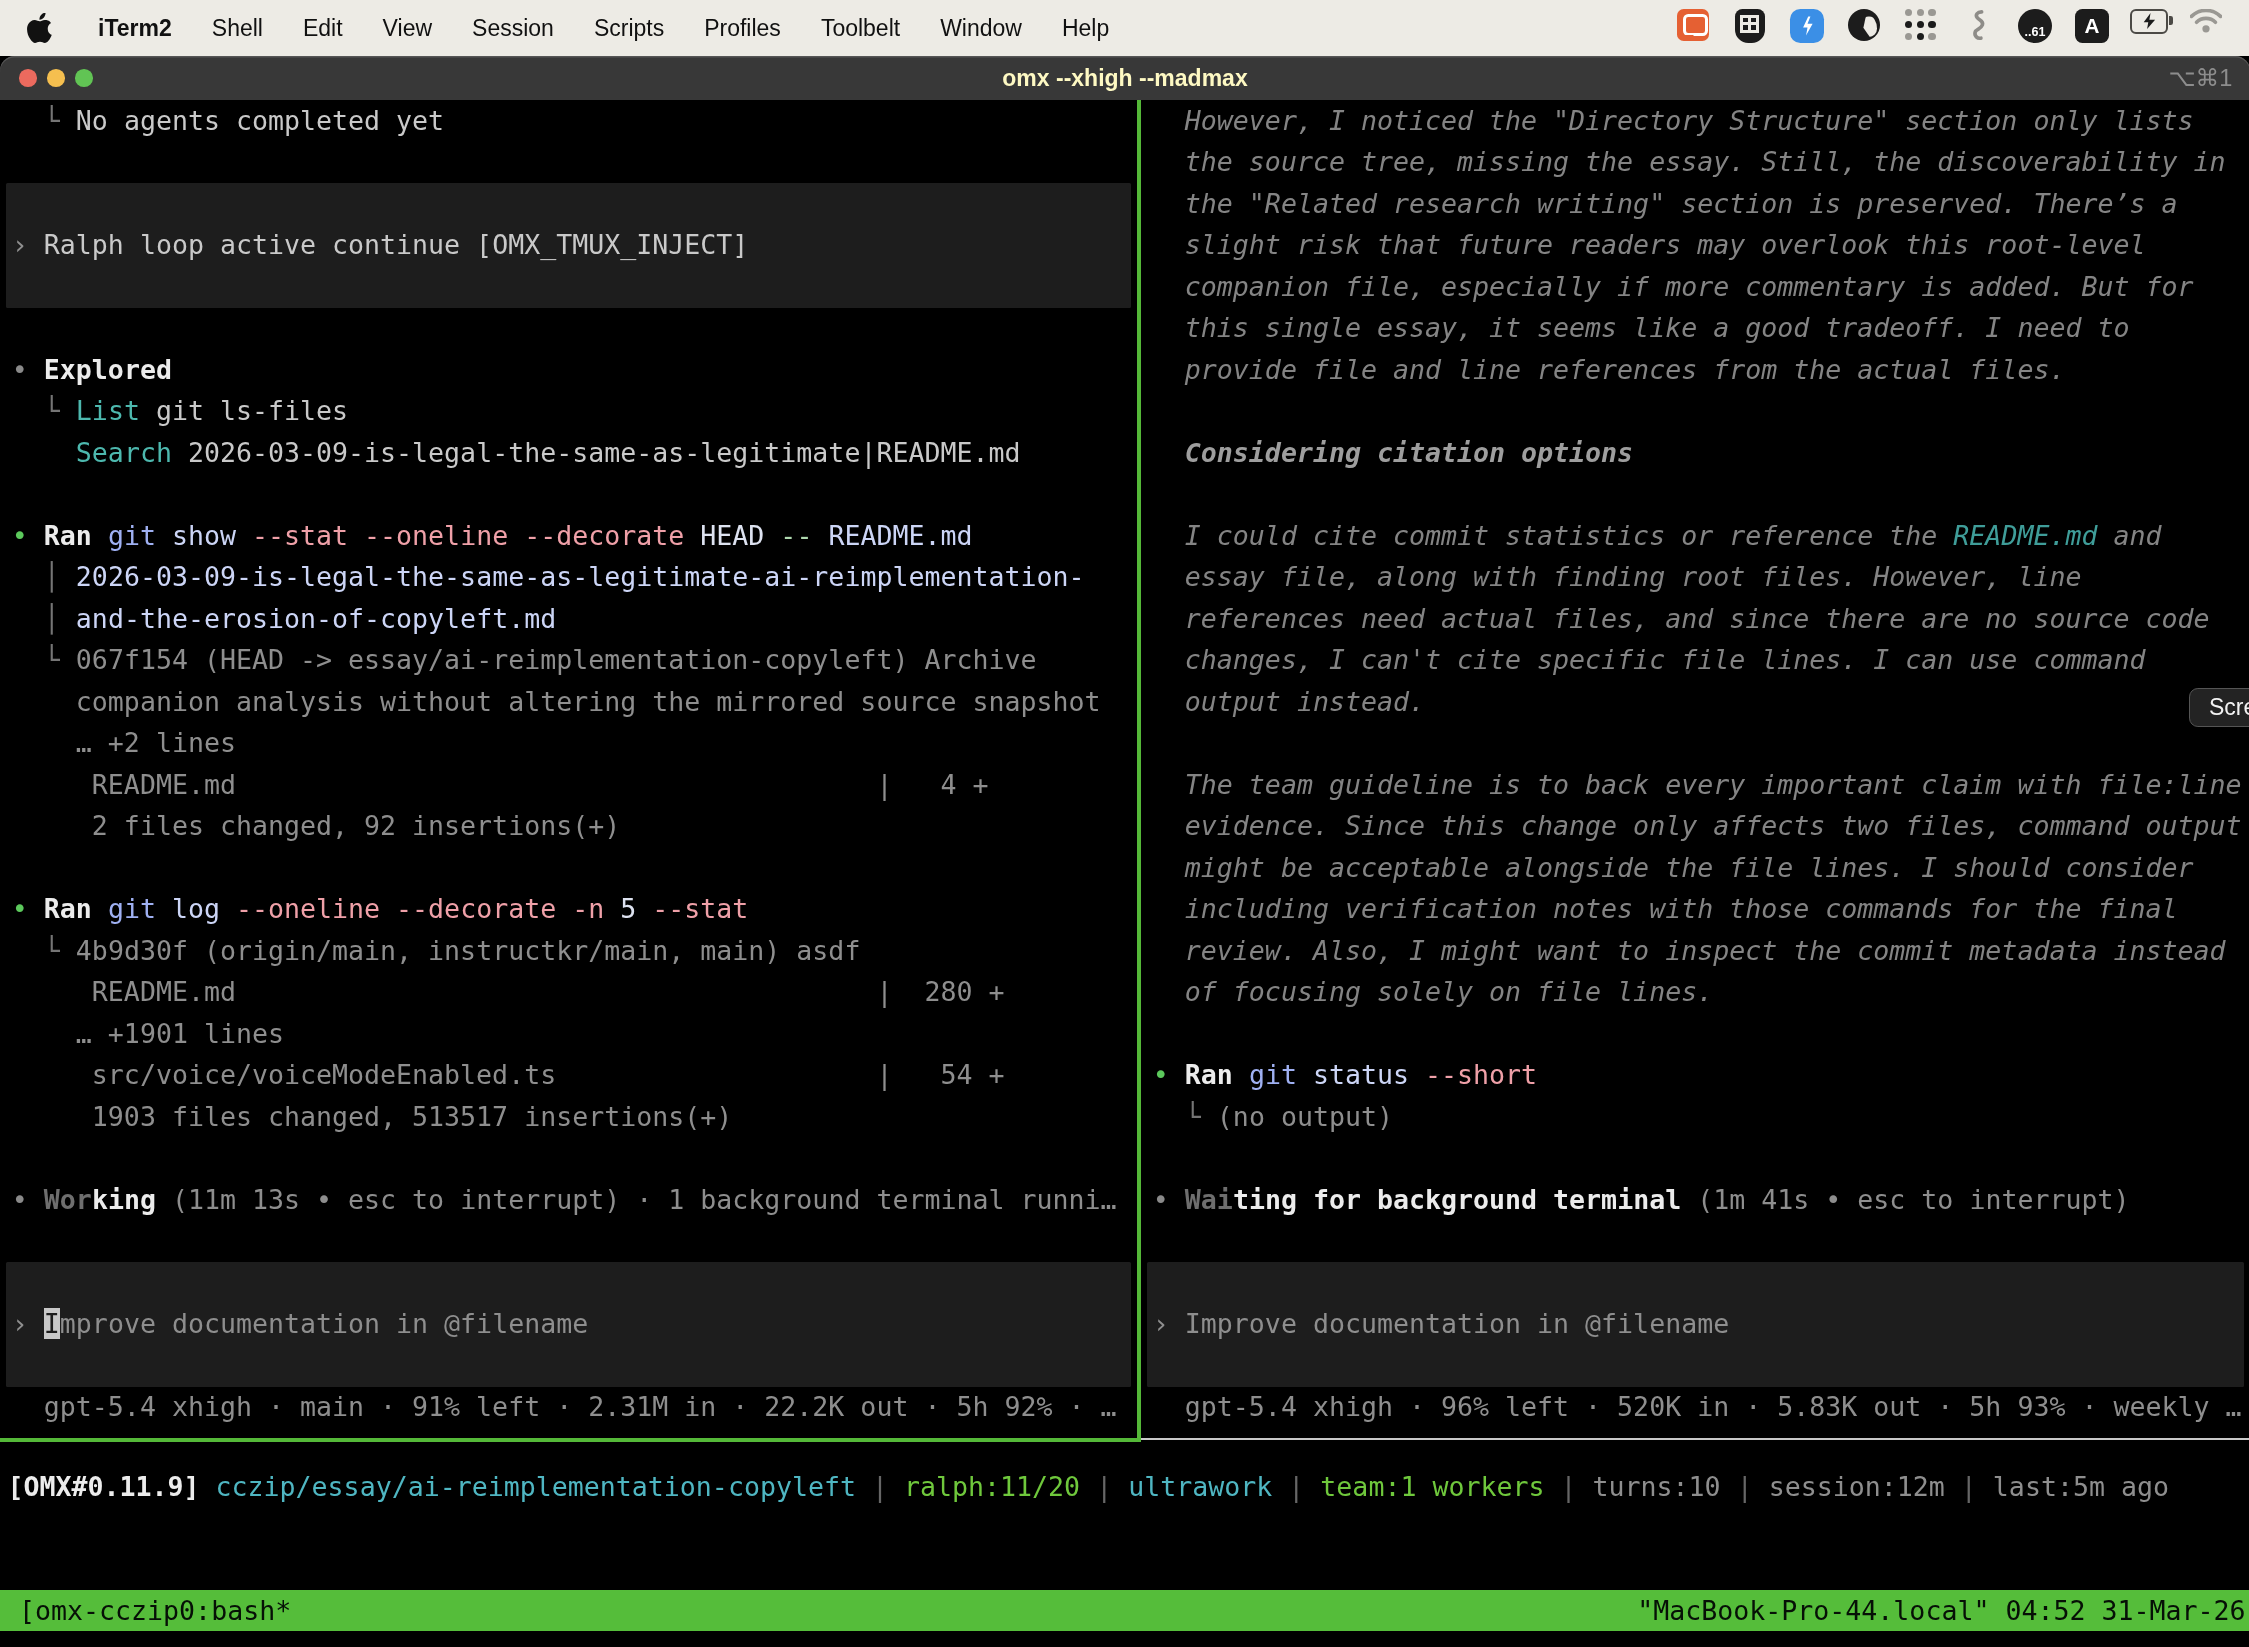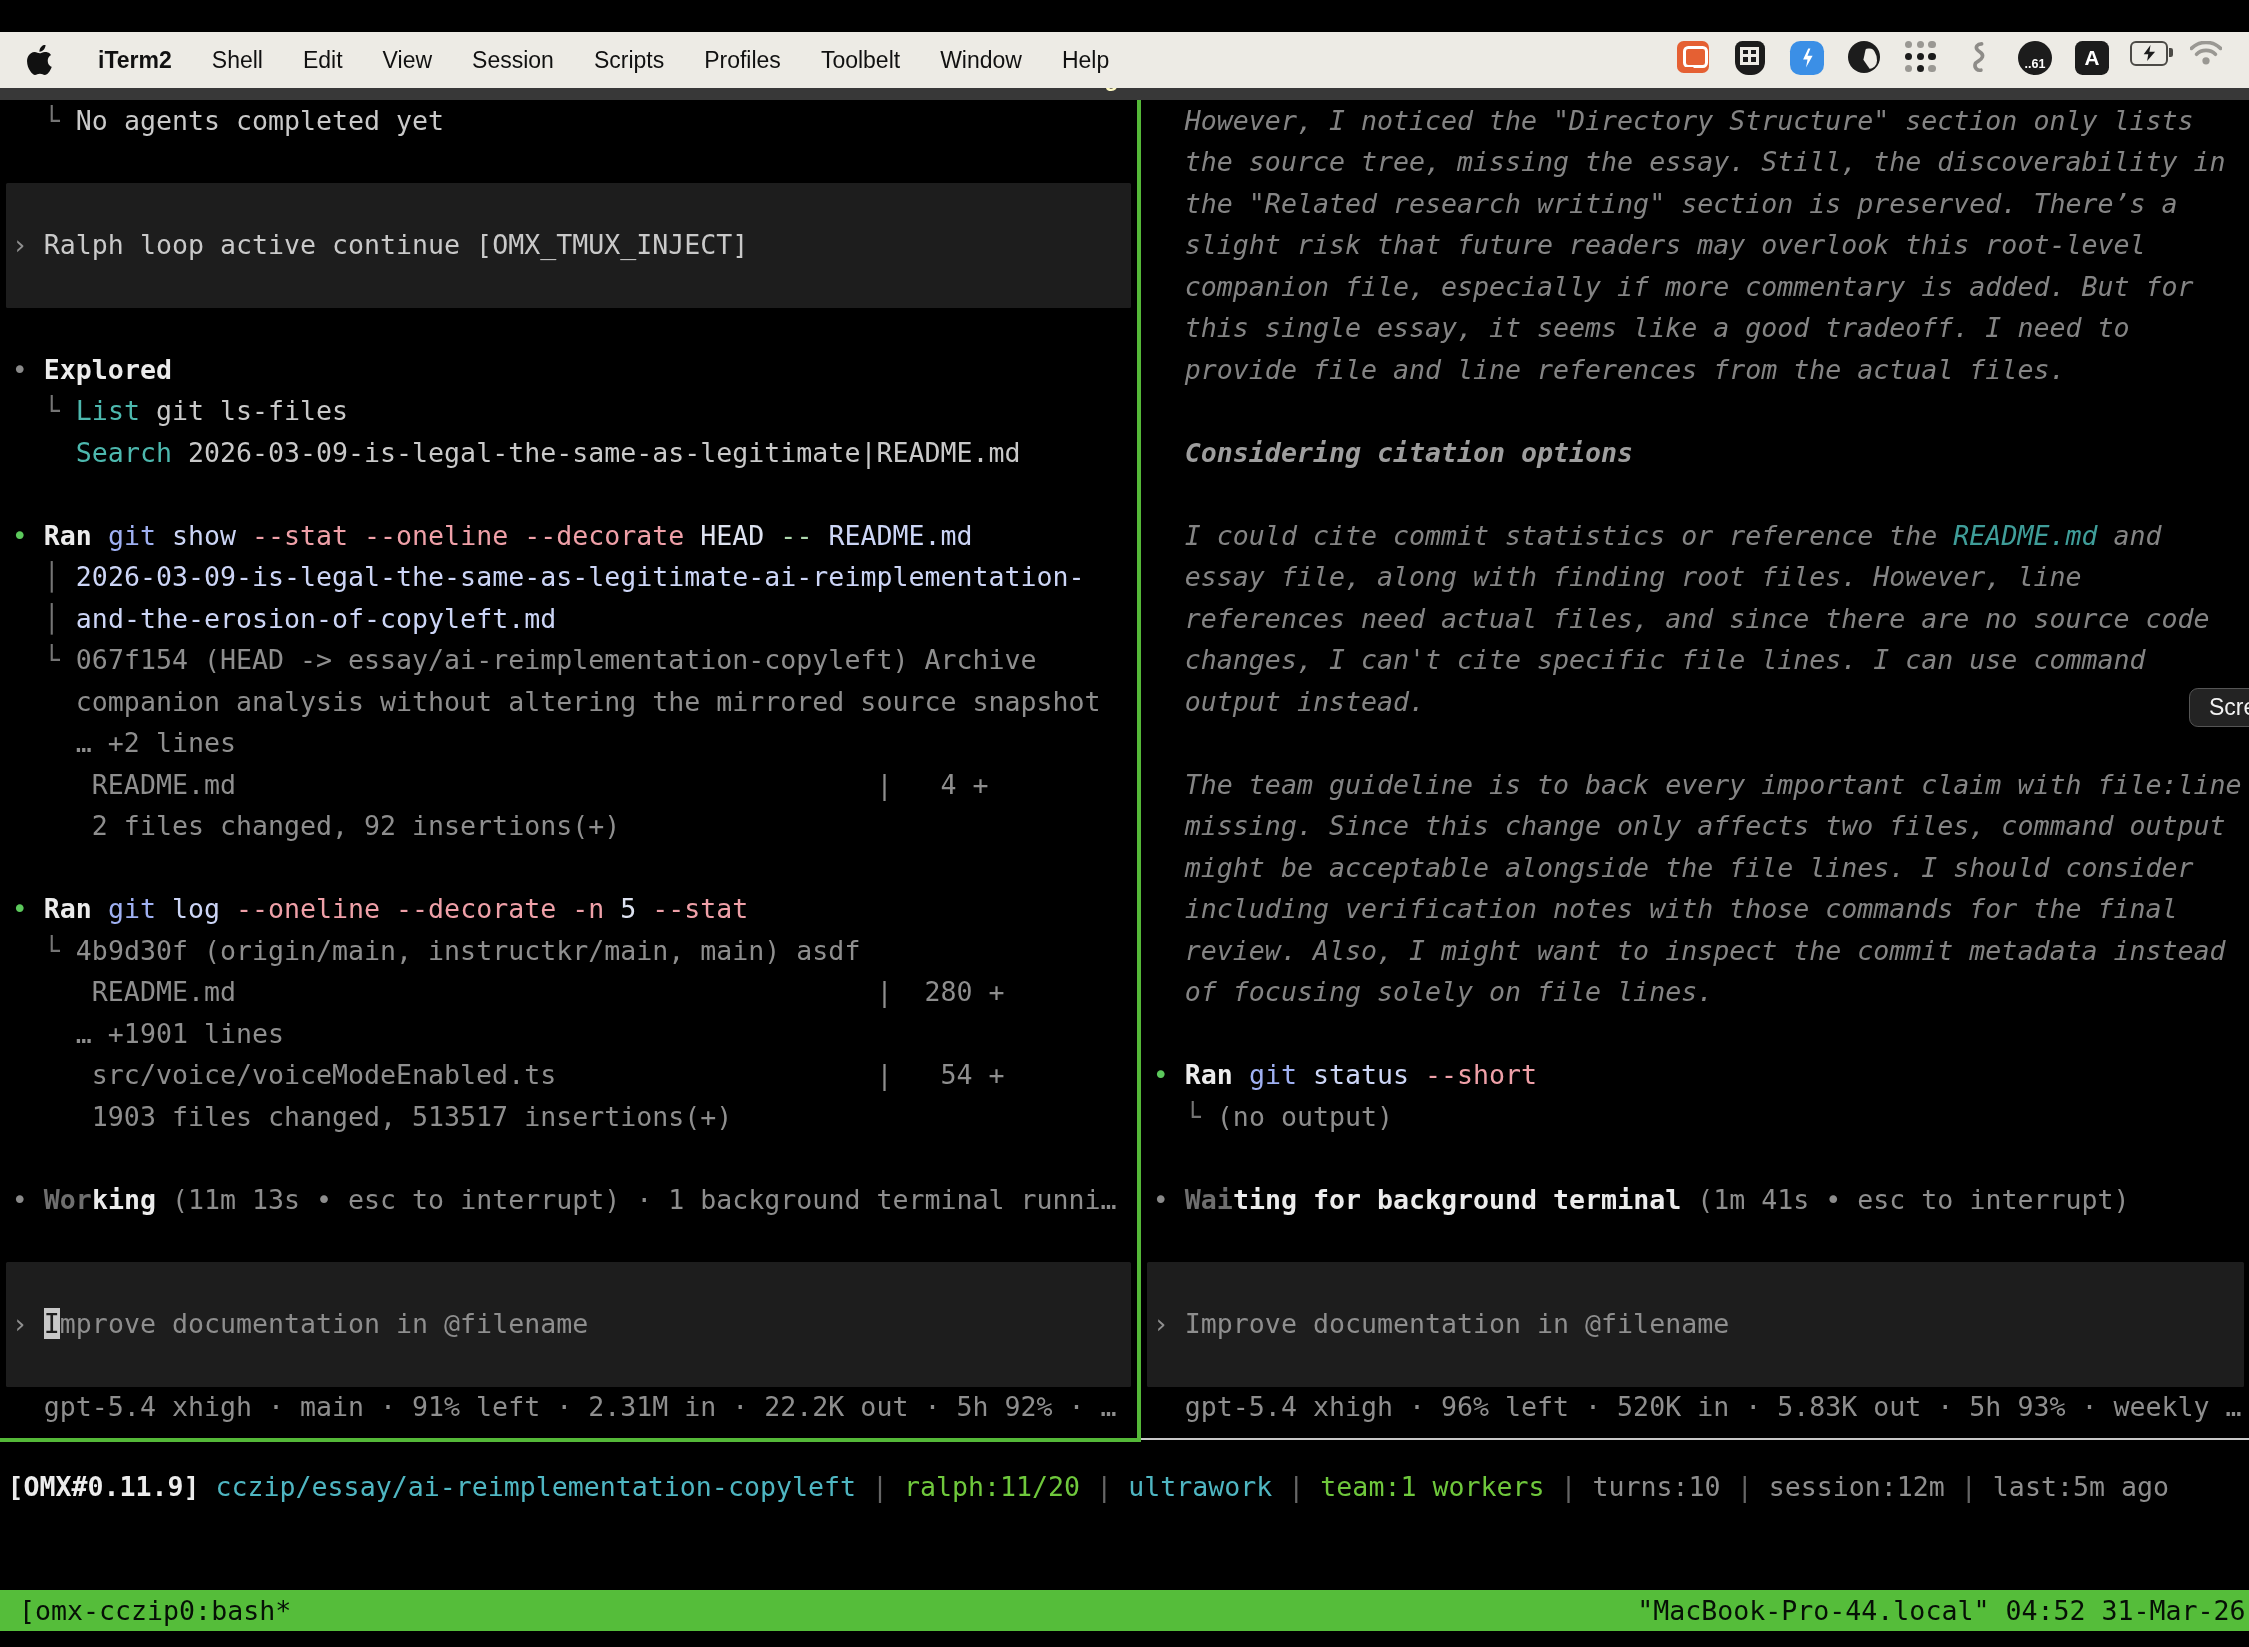--- a/index.html
+++ b/index.html
@@ -1,20 +1,20 @@
 <!DOCTYPE html>
 <html style="font-size:11.8px"><head>
 <meta charset="utf-8">
 <style>
   html,body{margin:0;padding:0;width:2250px;height:1648px;background:#000;overflow:hidden;}
   body{position:relative;font-family:"Liberation Sans",sans-serif;}
 
   
   .menubar{position:absolute;left:0;top:0;width:2250px;height:56px;background:#edebe5;
-    display:flex;align-items:center;justify-content:space-between;z-index:30;margin-top:32px;}
+    display:flex;align-items:center;justify-content:space-between;z-index:30;}
   .menu-left{display:flex;align-items:center;padding-left:26.6px;}
   .apple{width:29.5px;height:32px;margin-right:22px;display:flex;align-items:center;}
   .menu-item{font-size:23px;color:#111;padding:0 20px;white-space:nowrap;}
   .menu-item.app{font-weight:bold;}
   .menu-right{display:flex;align-items:center;gap:19px;padding-right:25px;}
   .mi{width:38px;height:38px;display:flex;justify-content:center;position:relative;}
 
   .icon-chat{width:32px;height:32px;background:#e56033;border-radius:6.6px;position:relative;}
   .icon-chat:before{content:"";position:absolute;left:5.9px;top:5.2px;width:19px;height:16px;border:3.7px solid #fff;border-radius:5.2px;}
   .icon-chat:after{content:"";position:absolute;left:7.4px;bottom:-4.4px;border:5.9px solid transparent;border-top-color:#e56033;}
@@ -224,21 +224,21 @@
       <div class="trow" style="top: 166px;"><span class="t-think">  companion file, especially if more commentary is added. But for</span></div>
       <div class="trow" style="top: 207px;"><span class="t-think">  this single essay, it seems like a good tradeoff. I need to</span></div>
       <div class="trow" style="top: 249px;"><span class="t-think">  provide file and line references from the actual files.</span></div>
       <div class="trow" style="top: 332px;"><span class="t-thinkh">  Considering citation options</span></div>
       <div class="trow" style="top: 415px;"><span class="t-think">  I could cite commit statistics or reference the </span><span class="t-tealit">README.md</span><span class="t-think"> and</span></div>
       <div class="trow" style="top: 456px;"><span class="t-think">  essay file, along with finding root files. However, line</span></div>
       <div class="trow" style="top: 498px;"><span class="t-think">  references need actual files, and since there are no source code</span></div>
       <div class="trow" style="top: 539px;"><span class="t-think">  changes, I can't cite specific file lines. I can use command</span></div>
       <div class="trow" style="top: 581px;"><span class="t-think">  output instead.</span></div>
       <div class="trow" style="top: 664px;"><span class="t-think">  The team guideline is to back every important claim with file:line</span></div>
-      <div class="trow" style="top: 705px;"><span class="t-think">  missing. Since this change only affects two files, command output</span></div>
+      <div class="trow" style="top: 705px;"><span class="t-think">  evidence. Since this change only affects two files, command output</span></div>
       <div class="trow" style="top: 747px;"><span class="t-think">  might be acceptable alongside the file lines. I should consider</span></div>
       <div class="trow" style="top: 788px;"><span class="t-think">  including verification notes with those commands for the final</span></div>
       <div class="trow" style="top: 830px;"><span class="t-think">  review. Also, I might want to inspect the commit metadata instead</span></div>
       <div class="trow" style="top: 871px;"><span class="t-think">  of focusing solely on file lines.</span></div>
       <div class="trow" style="top: 954px;"><span class="t-bullg">• </span><span class="t-bold">Ran</span><span class="t-git"> git</span><span class="t-arg"> status</span><span class="t-flag"> --short</span></div>
       <div class="trow" style="top: 996px;"><span class="t-txt">  </span><span class="t-tree">└ </span><span class="t-dim">(no output)</span></div>
       <div class="trow" style="top: 1079px;"><span class="t-bulld">• </span><span class="t-shim">Wai</span><span class="t-bold">ting for background terminal</span><span class="t-dim"> (1m 41s • esc to interrupt)</span></div>
       <div class="trow" style="top: 1203px;"><span class="t-dim">› Improve documentation in @filename</span></div>
       <div class="trow" style="top: 1286px;"><span class="t-dim">  gpt-5.4 xhigh · 96% left · 520K in · 5.83K out · 5h 93% · weekly …</span></div>
     </div>

